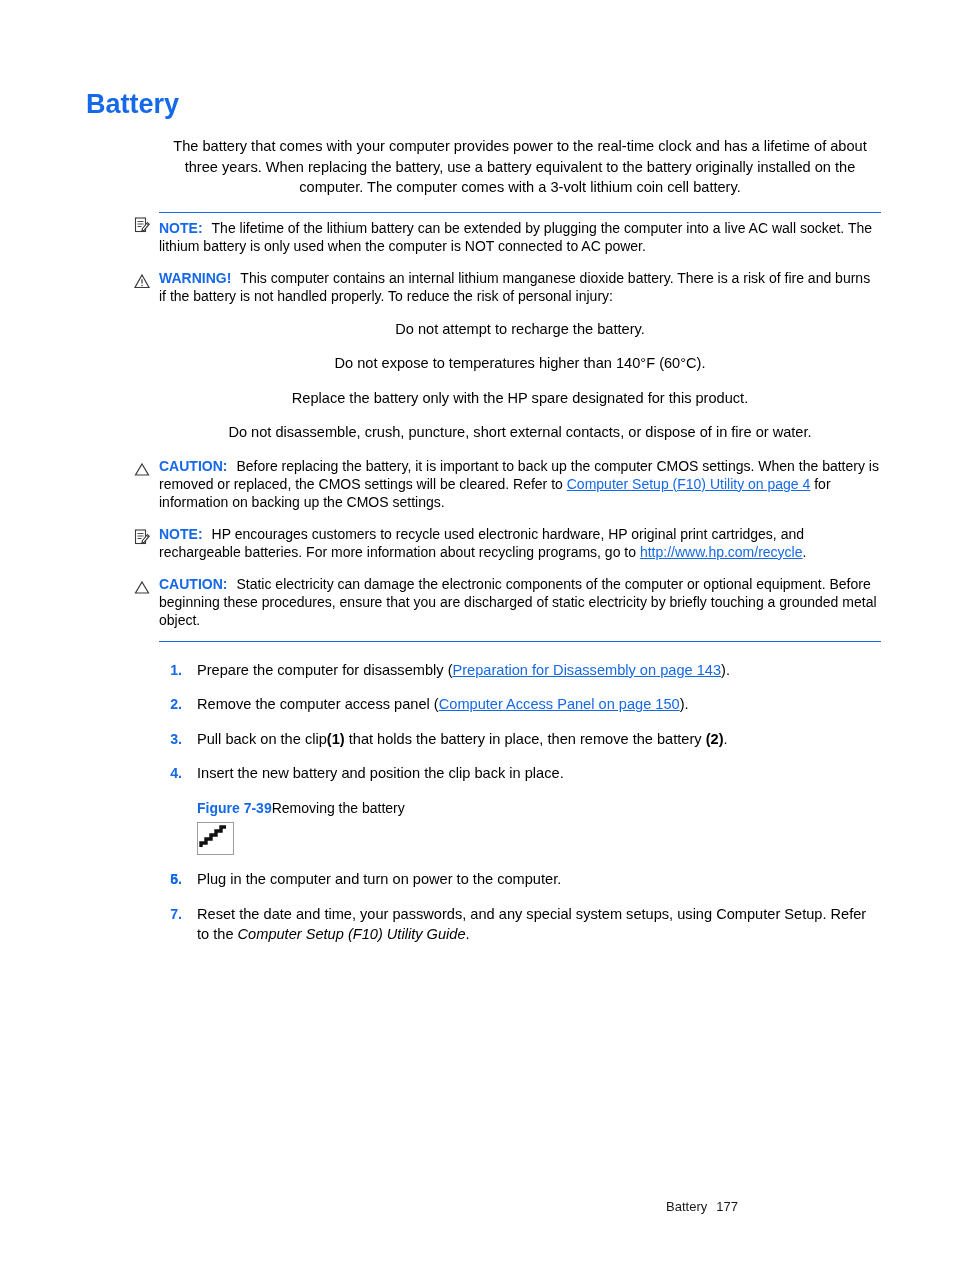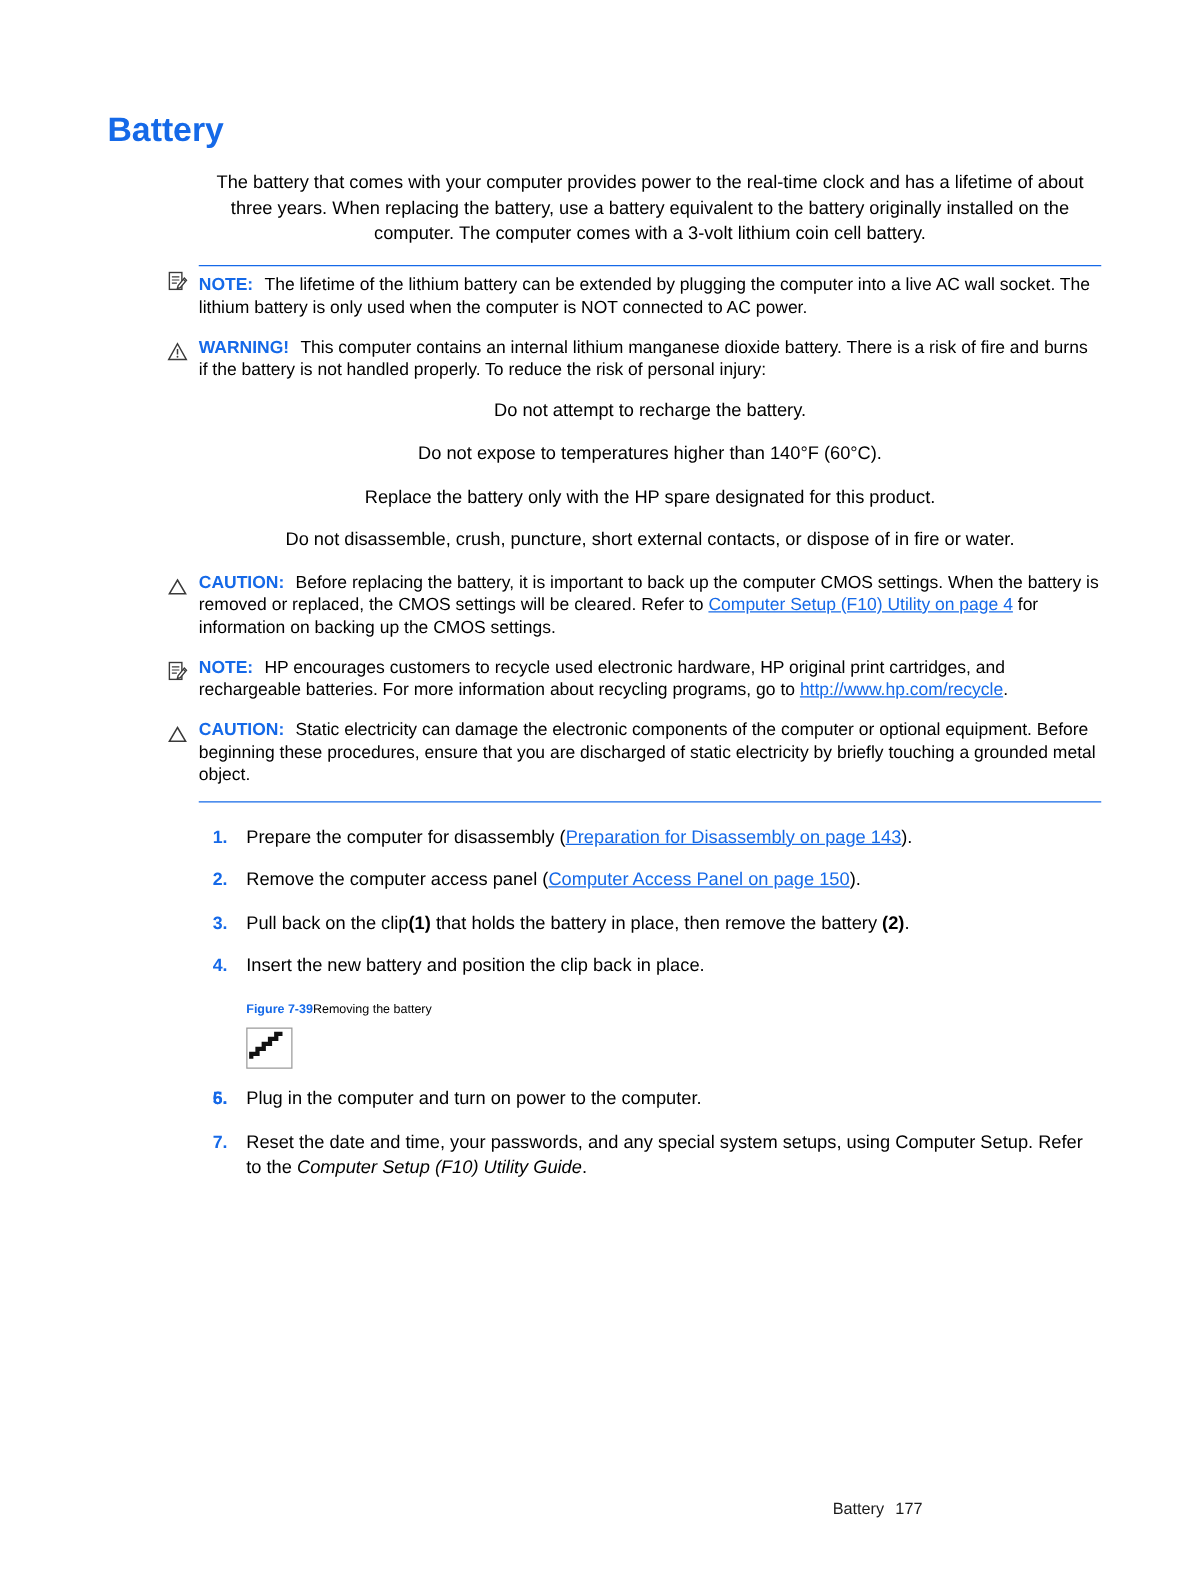--- a/index.html
+++ b/index.html
@@ -117,21 +117,21 @@
   }
   .ital { font-style: italic; }
   .bold { font-weight: bold; }
 
   
   .figure {
     padding-left: 38px;
     margin-bottom: 14px;
   }
   .figcap {
-    font-size: 10px;
+    font-size: 14px;
     line-height: 20.5px;
     margin-bottom: 4px;
   }
   .figcap .fignum {
     color: #1569e8;
     font-weight: bold;
   }
   .broken-img {
     width: 35px;
     height: 31px;

